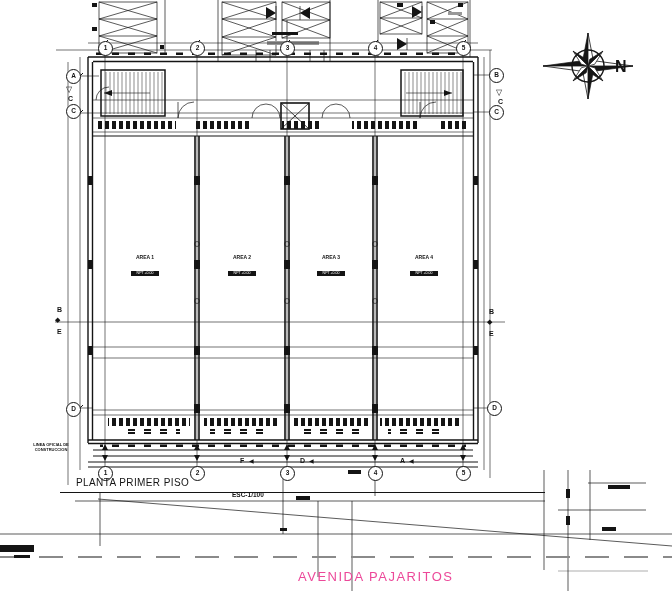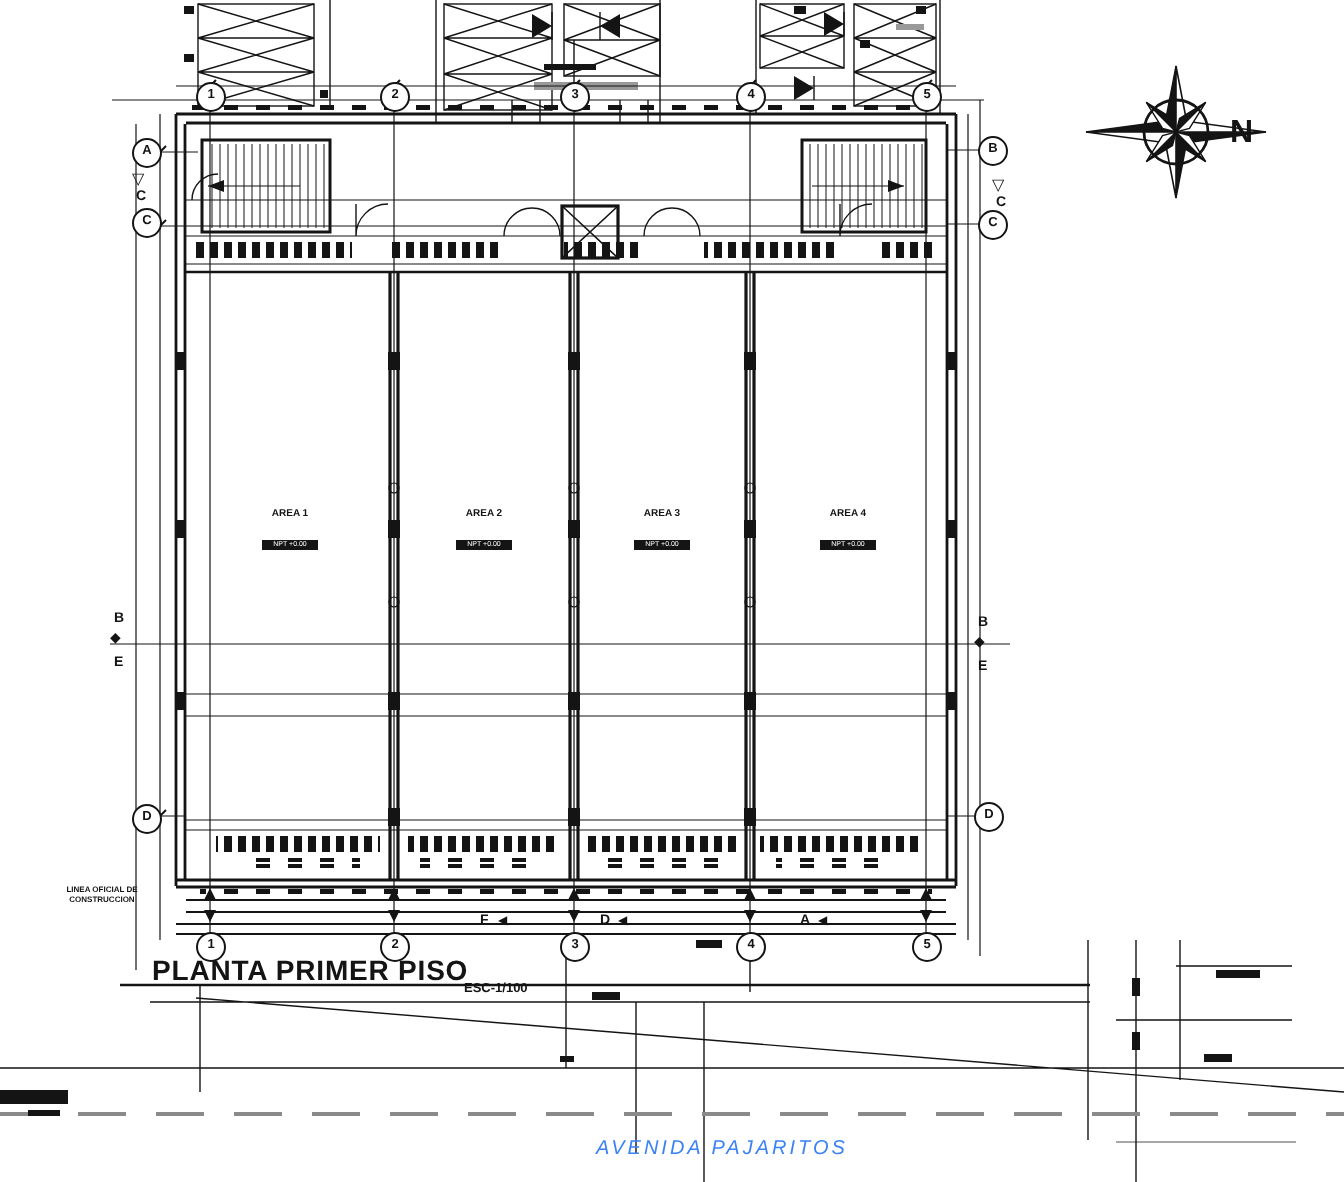--- a/index.html
+++ b/index.html
@@ -2,23 +2,23 @@
 <html><head>
 <meta charset="utf-8">
 <style>
   html,body{margin:0;padding:0;background:#fff;}
   #sheet{position:relative;width:672px;height:591px;background:#ffffff;overflow:hidden;
          font-family:"Liberation Sans",sans-serif;color:#141414;}
   #linework{position:absolute;left:0;top:0;}
   .lbl{position:absolute;white-space:nowrap;color:#141414;}
   .bub{position:absolute;width:13px;height:13px;border:1px solid #141414;border-radius:50%;
        background:#fff;font-size:6.5px;line-height:12px;text-align:center;font-weight:bold;}
-  .title{font-size:14px;font-weight:bold;letter-spacing:.4px;}
+  .title{font-size:10px;font-weight:normal;letter-spacing:.4px;}
   .scale{font-size:6.5px;font-weight:bold;}
-  .street{font-size:10px;letter-spacing:1.5px;color:#3b82f6;font-style:italic;}
+  .street{font-size:13px;letter-spacing:1.5px;color:#ec4899;}
   .north{font-size:16px;font-weight:bold;}
   .secletter{font-size:7px;font-weight:bold;}
   .tri-down{font-size:8px;line-height:8px;}
   .tri-left{font-size:6px;line-height:7px;}
   .diamond{font-size:7px;line-height:7px;}
   .note{font-size:4px;line-height:4.6px;width:46px;white-space:normal;text-align:center;font-weight:bold;}
   .room{position:absolute;width:44px;text-align:center;}
   .room .nm{font-size:5px;line-height:6px;font-weight:bold;display:block;}
   .room .lv{display:inline-block;background:#141414;color:#fff;font-size:3.5px;line-height:5px;
             padding:0 2px;min-width:24px;}

